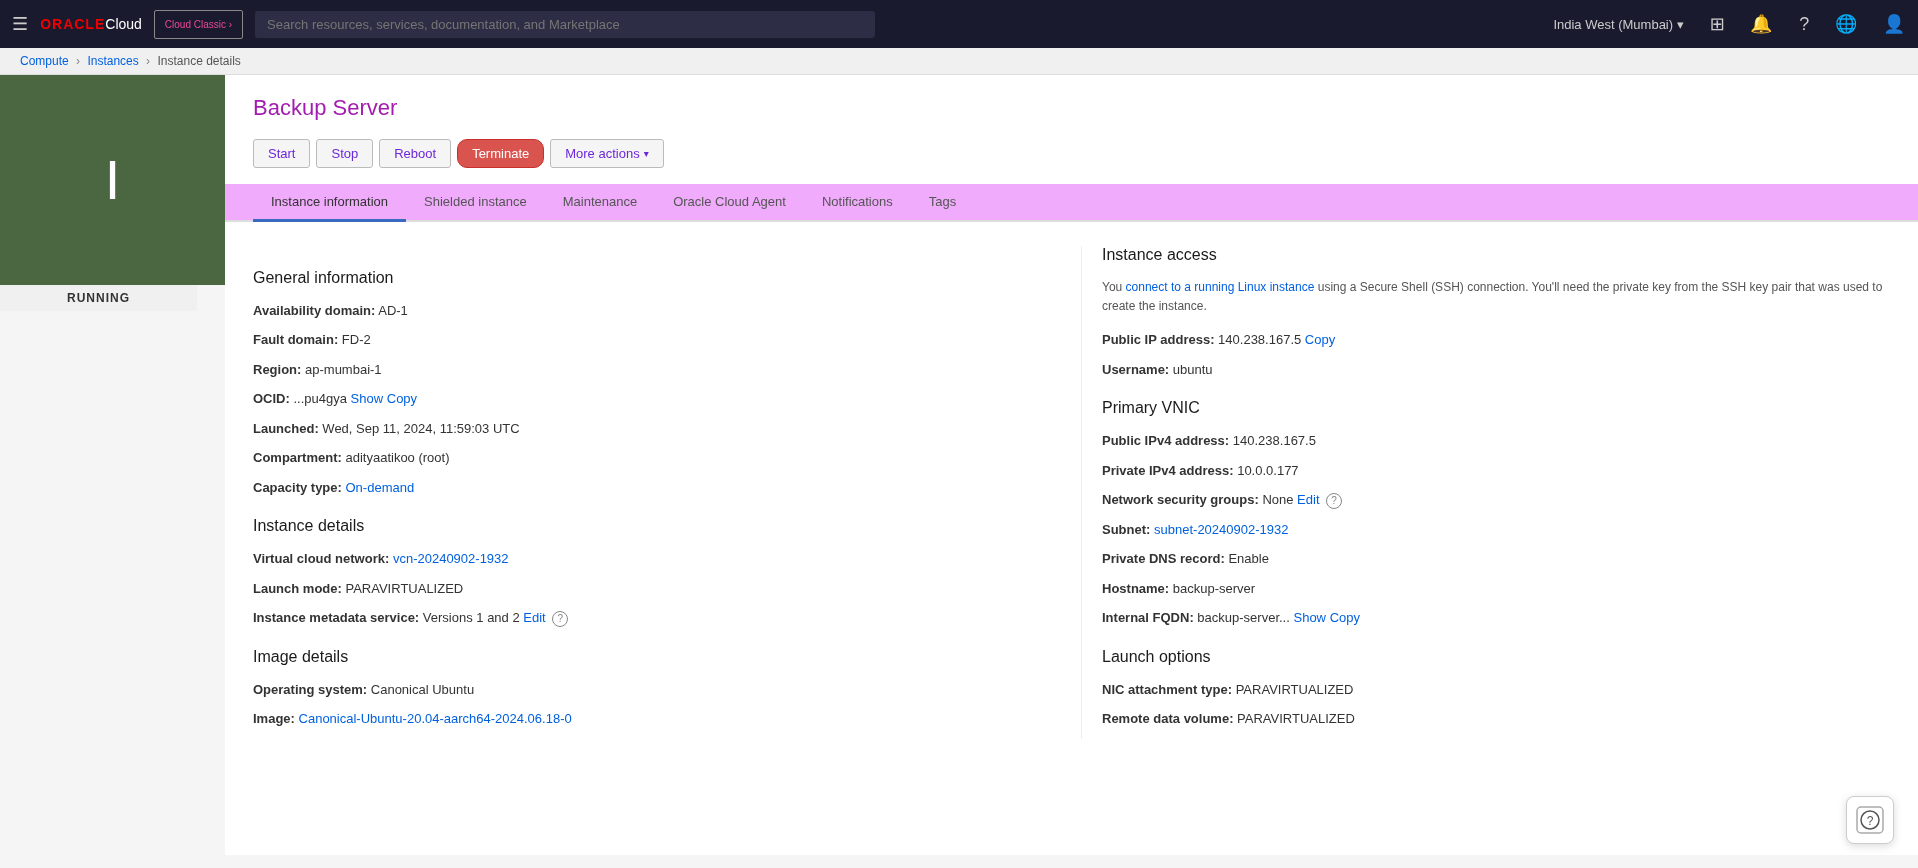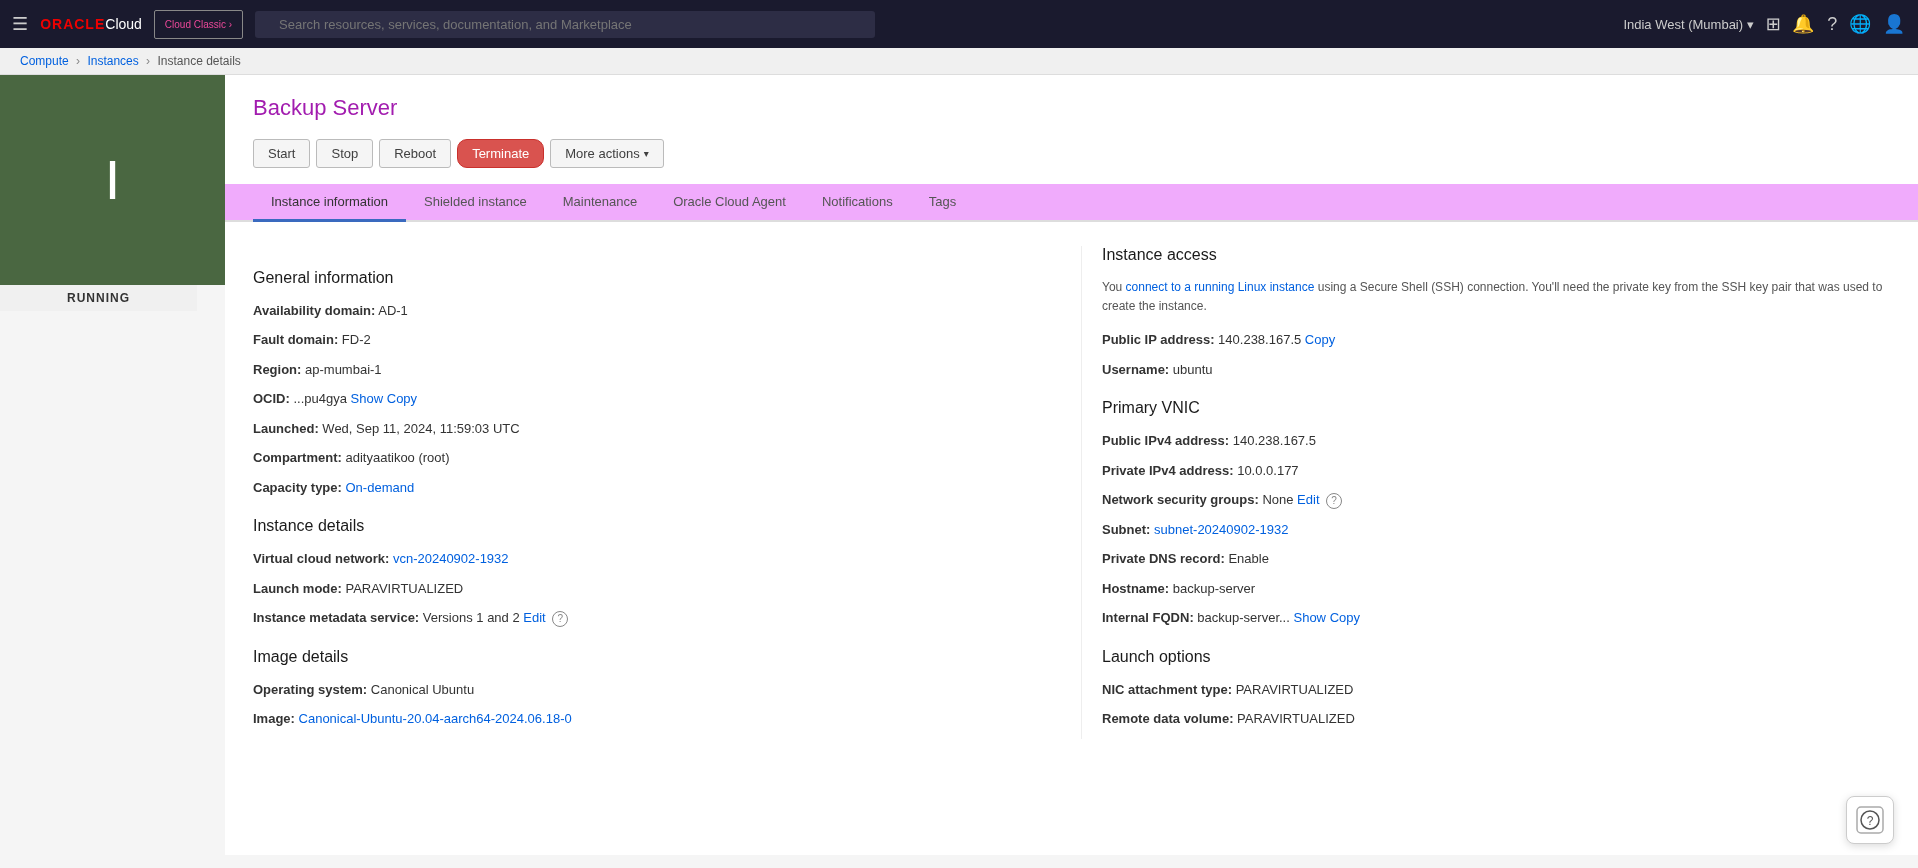--- a/index.html
+++ b/index.html
@@ -30,26 +30,26 @@
       display: flex;
       align-items: center;
       gap: 4px;
     }
     .search-bar {
       flex: 1;
       max-width: 620px;
       background: #2d2d45;
       border: none;
       border-radius: 3px;
-      padding: 6px 24px;
+      padding: 6px 12px;
       color: #ec4899;
       font-size: 13px;
       outline: none;
     }
-    .topnav-right { margin-left: auto; display: flex; align-items: center; gap: 12px; color: #ccc; font-size: 13px; }
+    .topnav-right { margin-left: auto; display: flex; align-items: center; gap: 26px; color: #ccc; font-size: 13px; }
     .region-selector { display: flex; align-items: center; gap: 4px; cursor: pointer; }
     .topnav-icon { font-size: 18px; cursor: pointer; }
 
     
     .breadcrumb {
       background: #f0f0f0;
       padding: 6px 20px;
       font-size: 12px;
       color: #555;
       border-bottom: 1px solid #ddd;
@@ -91,21 +91,21 @@
     .title-area { padding: 20px 28px 10px 28px; }
     .instance-title { font-size: 22px; font-weight: 300; color: #a21caf; }
 
     
     .action-bar { padding: 8px 28px 16px 28px; display: flex; gap: 6px; align-items: center; }
     .btn {
       padding: 6px 14px;
       font-size: 13px;
       border: 1px solid #bbb;
       background: #f5f5f5;
-      color: #404040;
+      color: #6d28d9;
       cursor: pointer;
       border-radius: 3px;
     }
     .btn-danger {
       background: #d9534f;
       color: #fff;
       border-color: #c9302c;
       border-radius: 10px;
     }
     .btn-dropdown { display: flex; align-items: center; gap: 4px; }

